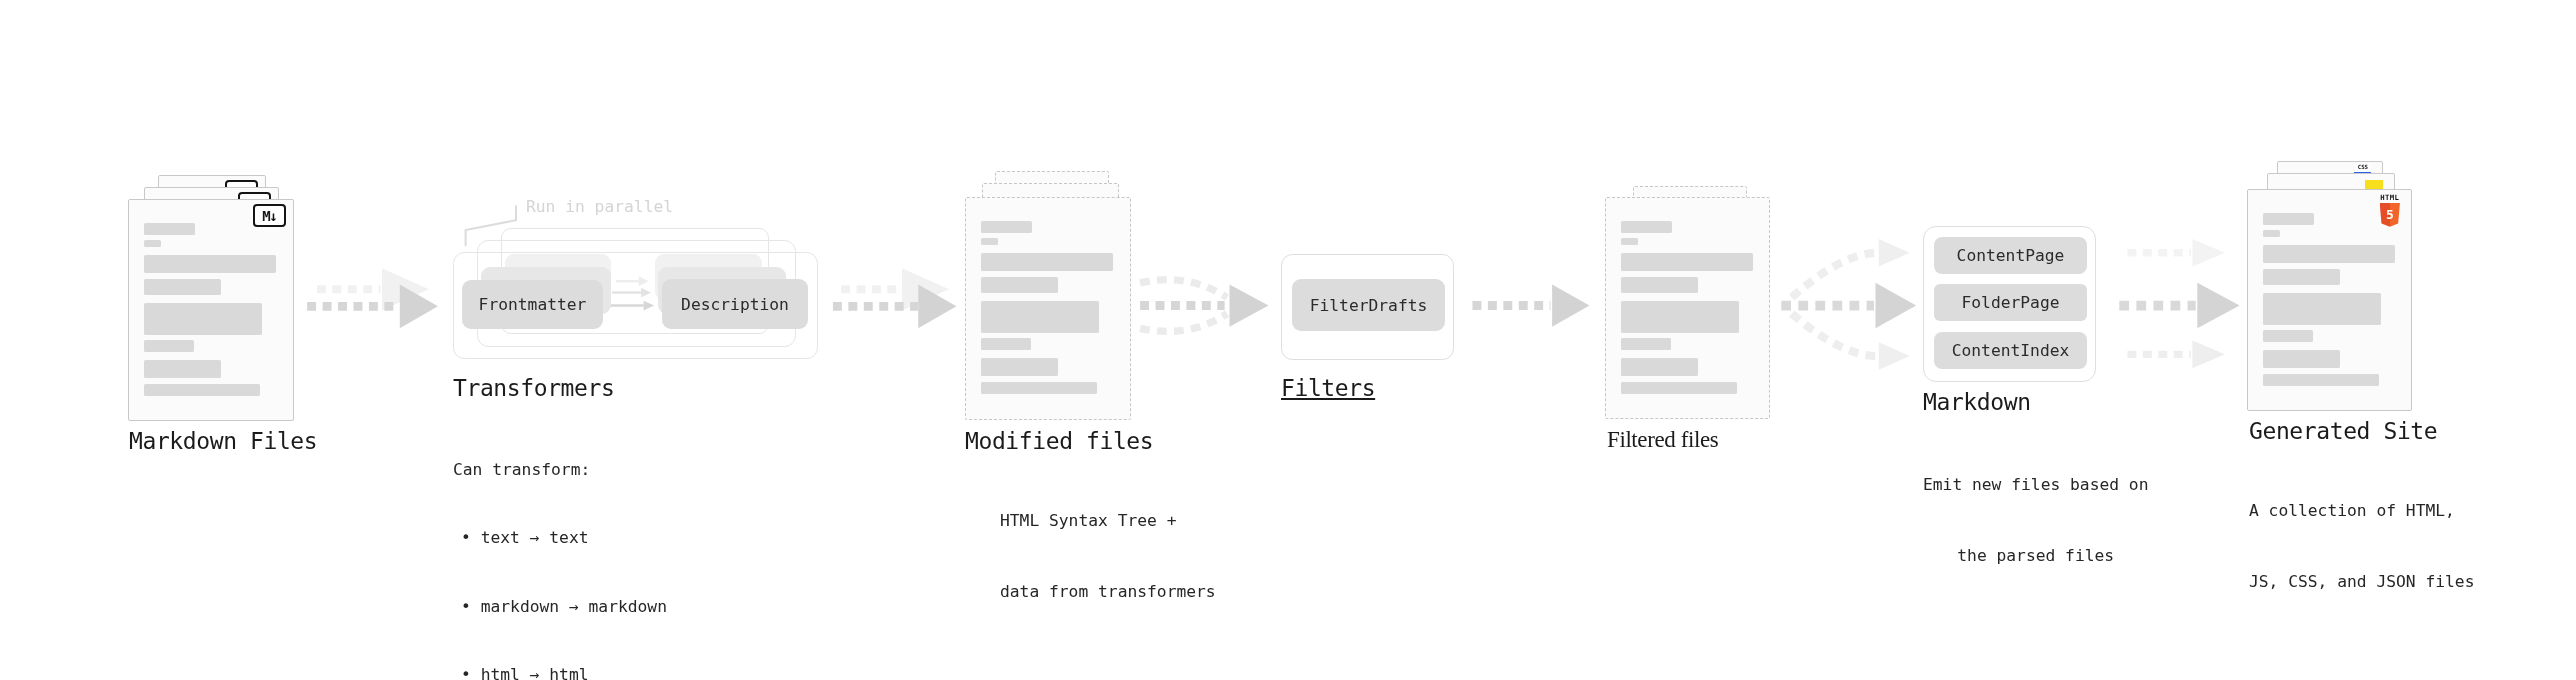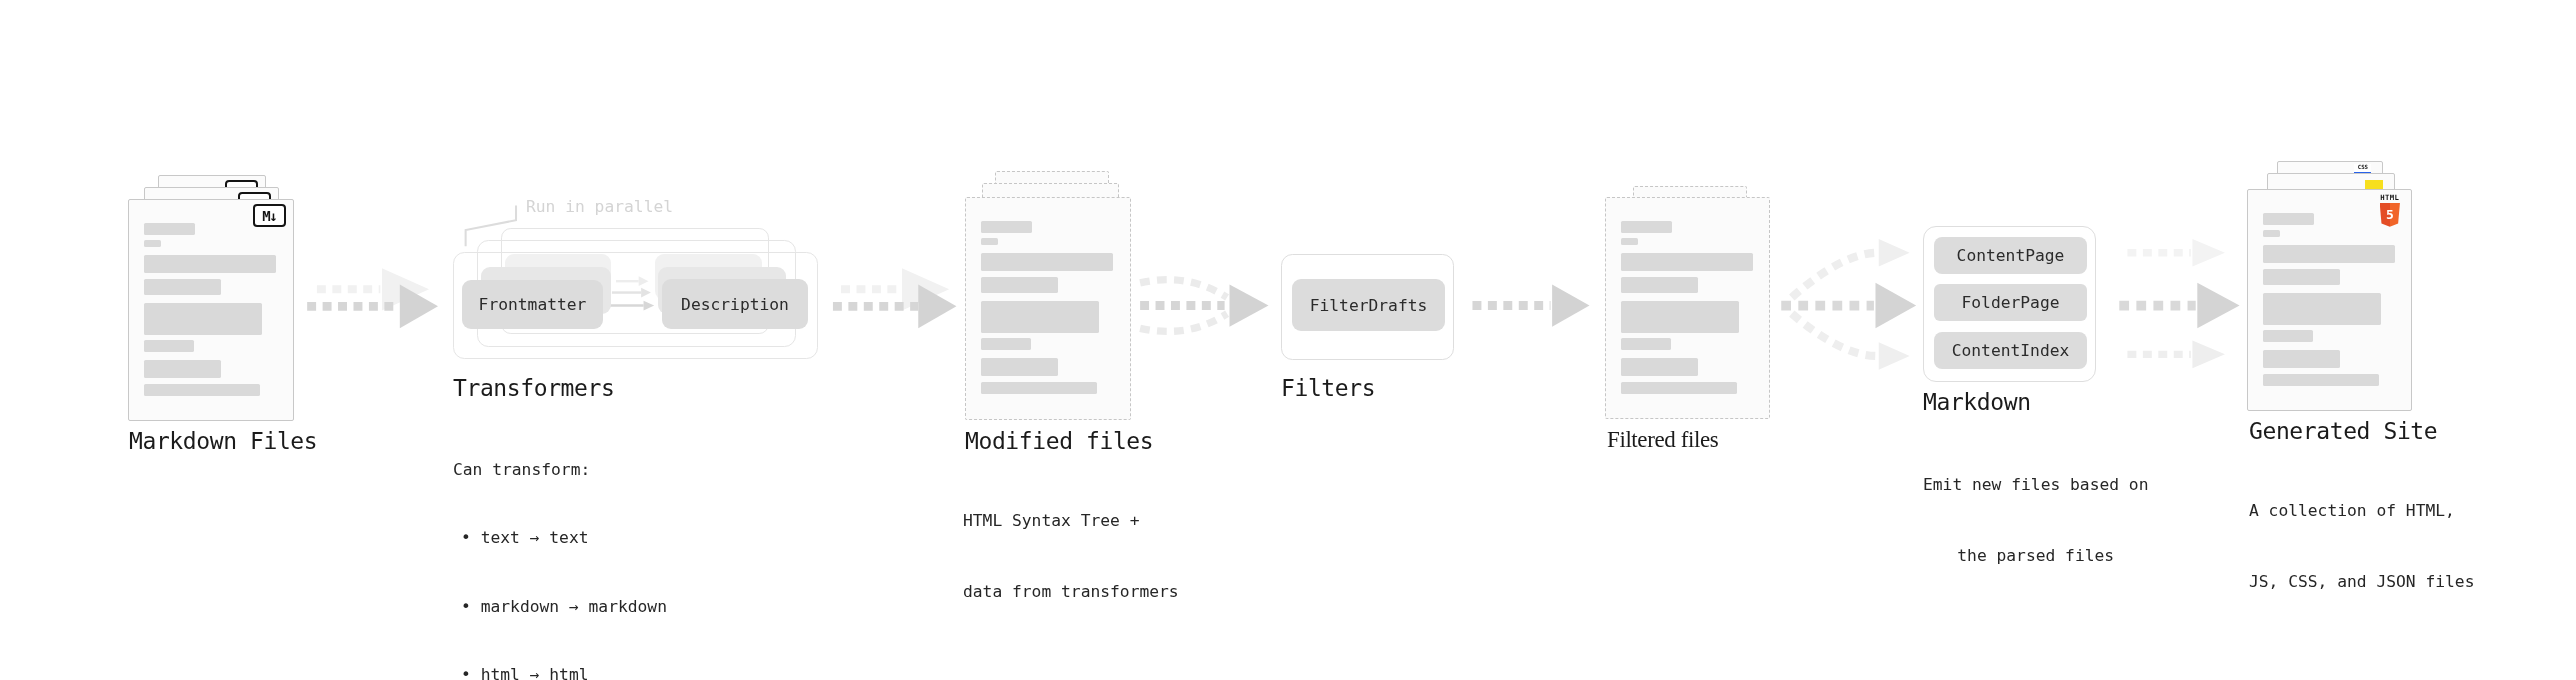--- a/index.html
+++ b/index.html
@@ -198,30 +198,30 @@
           <div class="bar" style="width: 17px; height: 6.5px; margin-top: 4.9px;"></div>
           <div class="bar" style="width: 132px; height: 18px; margin-top: 8.1px;"></div>
           <div class="bar" style="width: 77px; height: 16.3px; margin-top: 6.5px;"></div>
           <div class="bar" style="width: 118px; height: 32.5px; margin-top: 7.3px;"></div>
           <div class="bar" style="width: 50px; height: 12.2px; margin-top: 4.9px;"></div>
           <div class="bar" style="width: 77px; height: 18px; margin-top: 7.3px;"></div>
           <div class="bar" style="width: 116px; height: 12.2px; margin-top: 6.5px;"></div>
         </div>
     </div>
     <div class="label" style="left:965px; top:428px;">Modified files</div>
-    <div class="caption" style="left:963px; top:462px;">
+    <div class="caption" style="left:1000px; top:462px;">
       <div>HTML Syntax Tree +</div>
       <div>data from transformers</div>
     </div>
   </div>
 
   <div class="node">
     <div class="frame opaque" style="left:1281px; top:254px; width:173px; height:106px;"></div>
     <div class="chip" style="left:1292px; top:279px; width:153px; height:52px;text-align:center;">FilterDrafts</div>
-    <div class="label" style="left:1281px; top:375px;">Filters</div>
+    <div class="label" style="left:1281px; top:375px;text-decoration:underline;">Filters</div>
   </div>
 
   <div class="node">
     <div class="doc dashed" style="left:1633px; top:186px; width:114px; height:222px;"></div>
     <div class="doc dashed" style="left:1605px; top:197px; width:165px; height:222px;">
       <div class="bars">
           <div class="bar" style="width: 51px; height: 12.2px; margin-top: 0px;"></div>
           <div class="bar" style="width: 17px; height: 6.5px; margin-top: 4.9px;"></div>
           <div class="bar" style="width: 132px; height: 18px; margin-top: 8.1px;"></div>
           <div class="bar" style="width: 77px; height: 16.3px; margin-top: 6.5px;"></div>

